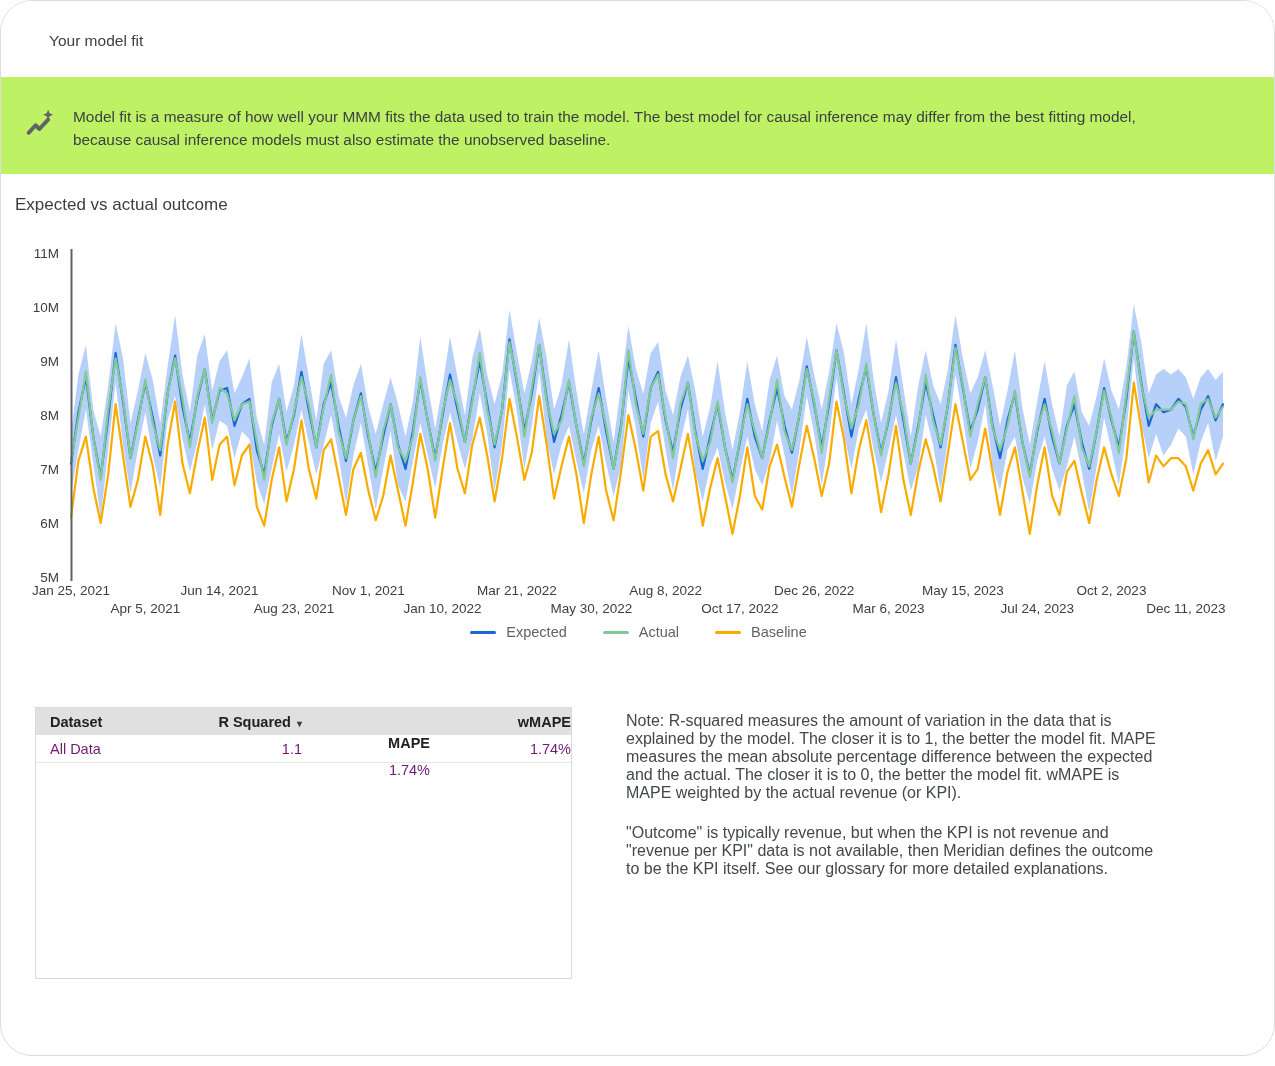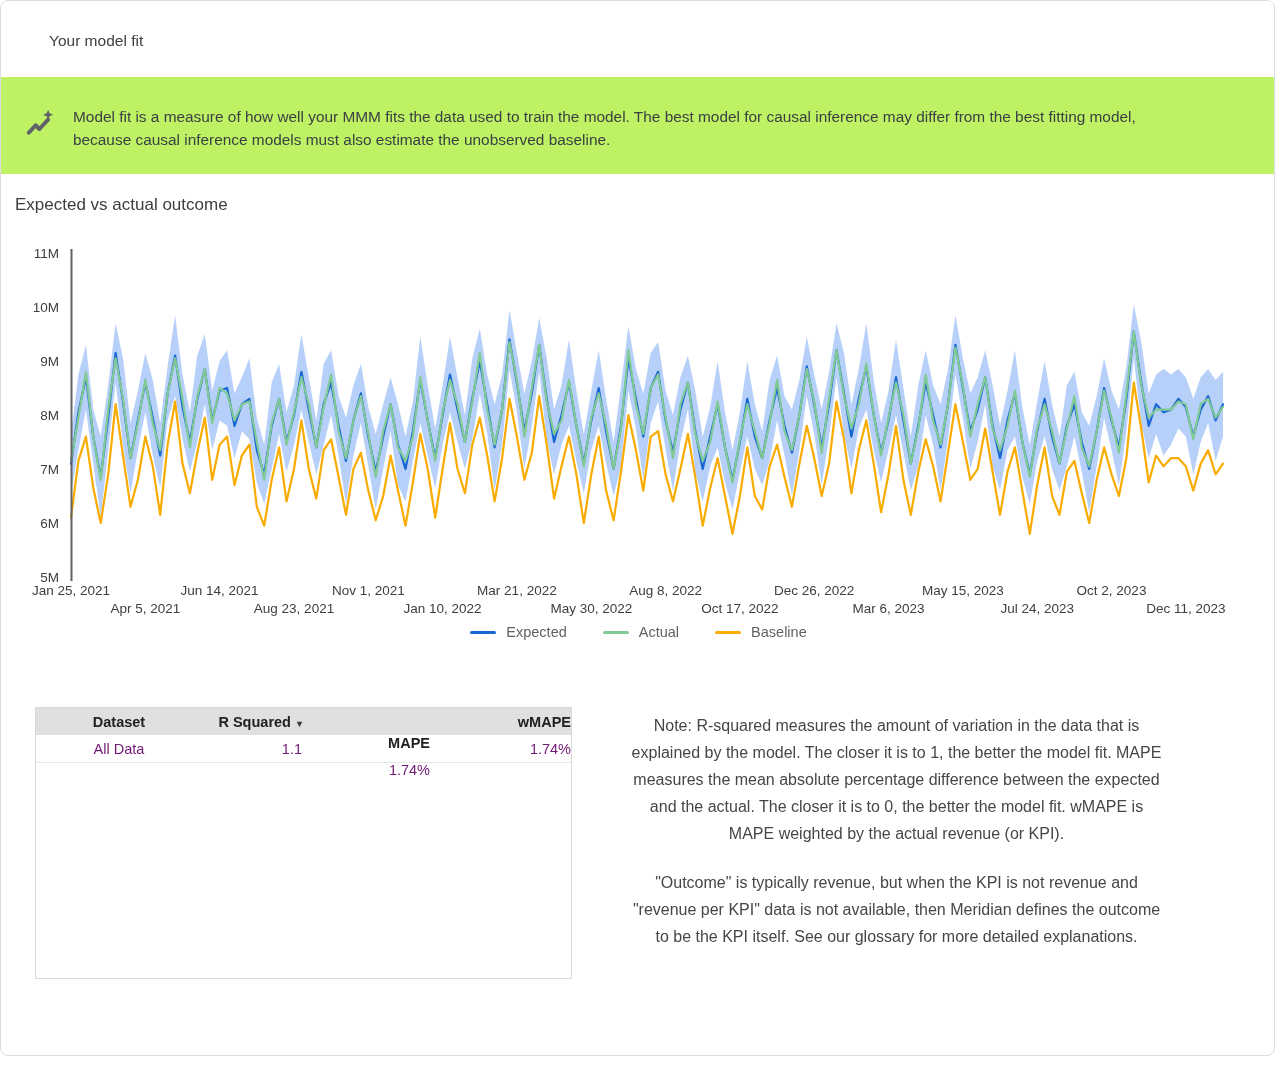--- a/index.html
+++ b/index.html
@@ -1,41 +1,41 @@
 <!DOCTYPE html>
 <html><head>
 <meta charset="utf-8">
 <style>
   * { box-sizing: border-box; margin: 0; padding: 0; }
   html,body { width:1275px; height:1066px; background:#fff; font-family:"Liberation Sans", sans-serif; }
   .card {
     position:absolute; left:0; top:0; width:1275px; height:1056px;
-    background:#fff; border:1px solid #dadce0; border-radius:8px; overflow:hidden;
+    background:#fff; border:1px solid #dadce0; border-radius:32px; overflow:hidden;
   }
   .card-header { position:absolute; left:0; top:0; width:100%; height:76px; background:#fff; }
   .card-title { position:absolute; left:48px; top:31px; font-size:15.5px; color:#3c4043; }
   .banner { position:absolute; left:0; top:76px; width:100%; height:97px; background:#bef264; }
   .banner-icon { position:absolute; left:24px; top:32px; width:30px; height:30px; }
   .banner-text { position:absolute; left:72px; top:28px; width:1095px; font-size:15.4px; line-height:23px; color:#3c4043; }
   .section-title { position:absolute; left:14px; top:194px; font-size:17px; color:#3c4043; }
   #fit-chart { position:absolute; left:0; top:238px; }
   #fit-chart text { font-family:"Liberation Sans", sans-serif; font-size:13.5px; fill:#3c4043; }
   .legend { position:absolute; left:0; top:623px; width:1275px; display:flex; justify-content:center; align-items:center; gap:36px; }
   .legend-item { display:flex; align-items:center; gap:10px;justify-content:center; }
   .legend-swatch { width:26px; height:3px; border-radius:2px; background:#999; }
   .legend-label { font-size:14.5px; color:#5f6368; }
   .fit-table { position:absolute; left:34px; top:706px; width:537px; height:272px; border:1px solid #d9d9d9; background:#fff; }
   .thead { display:flex; align-items:center; height:27px; background:#e0e0e0; font-weight:bold; font-size:14.5px; color:#202124; }
   .trow  { display:flex; align-items:center; height:28px; border-bottom:1px solid #e6e6e6; font-size:14.5px; color:#701a75; }
-  .c1 { width:166px; text-align:center; }
+  .c1 { width:166px; padding-left:14px; text-align:left; }
   .c2 { width:100px; text-align:right; }
   .c3 { width:134px; text-align:right; padding-right:6px;margin-top:43px; }
   .c4 { flex:1; text-align:right; padding-right:0; }
   .sort-caret { font-size:10px; color:#3c4043; margin-left:6px; }
-  .note { position:absolute; left:625px; top:711px; width:541px; font-size:16px; line-height:27px; color:#44474a;text-align:center; }
+  .note { position:absolute; left:625px; top:711px; width:541px; font-size:16px; line-height:18px; color:#44474a; }
   .note p + p { margin-top:22px; }
 </style>
 </head>
 <body>
 
 <div class="card">
 
   <div class="card-header">
     <div class="card-title">Your model fit</div>
   </div>

